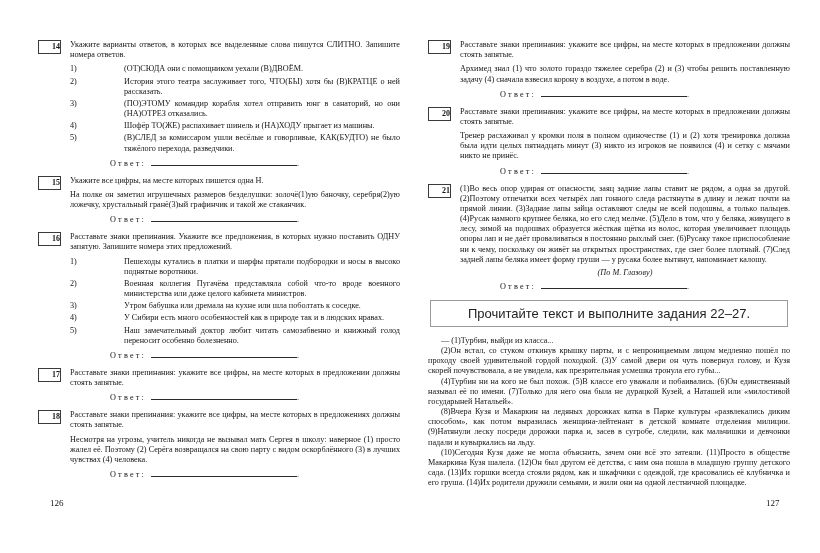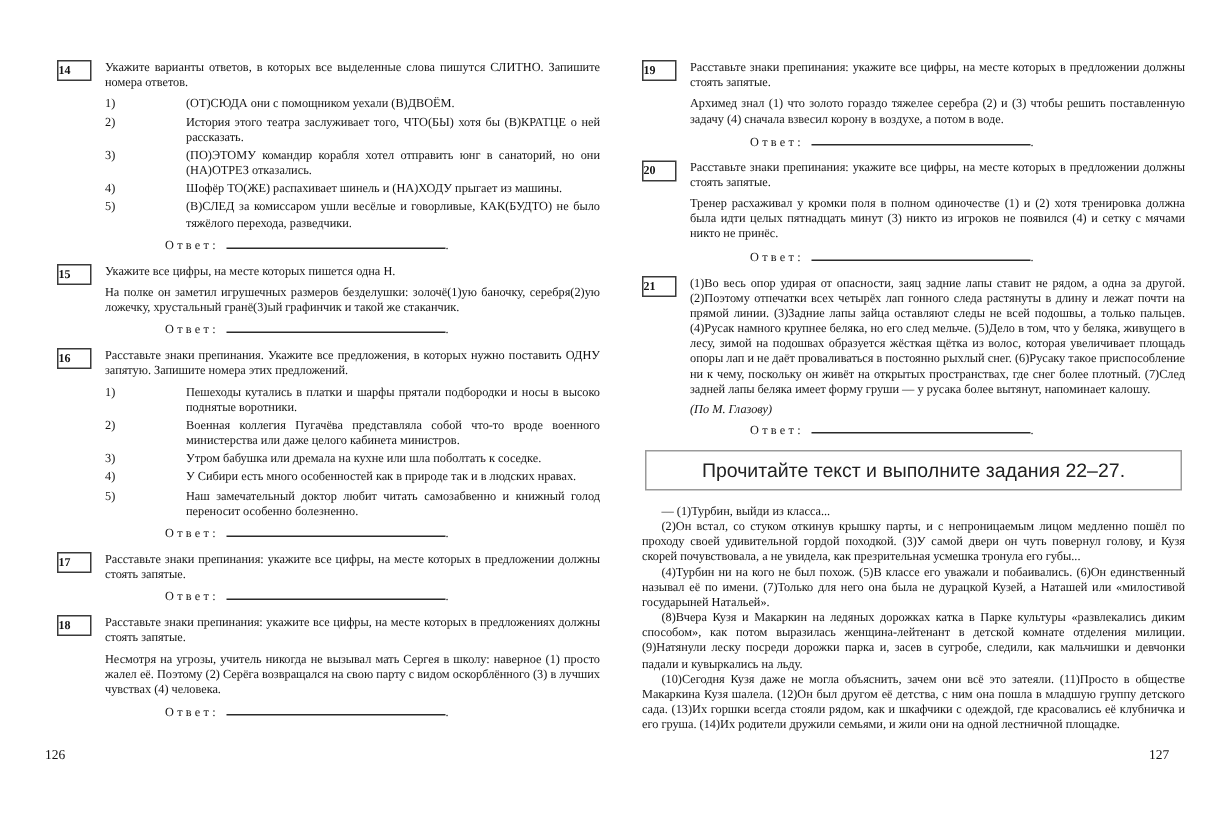--- a/index.html
+++ b/index.html
@@ -8,46 +8,46 @@
     font-family:"Liberation Serif","DejaVu Serif",serif;color:#141414;
     -webkit-font-smoothing:antialiased;
   }
   .page{position:absolute;top:40px;width:362px;}
   #page-left{left:38px;}
   #page-right{left:428px;}
 
   .task{display:flex;align-items:flex-start;margin-bottom:8px;}
   .numcol{flex:0 0 22px;margin-right:9px;}
   .numbox{
-    border:1px solid #3a3a3a;width:21px;height:12px;text-align:left;
+    border:1px solid #3a3a3a;width:21px;height:12px;text-align:right;
     font-weight:bold;font-size:8px;line-height:12px;background:#fff;
   }
   .tbody{flex:1;min-width:0;}
 
   p{margin:0;}
   .intro{font-size:8.2px;line-height:1.24;text-align:justify;margin-bottom:4px;}
   .bodyp{font-size:8.2px;line-height:1.24;text-align:justify;margin-bottom:3px;}
   .b{font-weight:normal;}
   .opt{display:flex;font-size:8.2px;line-height:1.24;margin:2px 0;}
   .optnum{flex:0 0 14px;}
   .opttext{flex:1;text-align:justify;padding-left:40px;}
   .answer{font-size:8.2px;margin-top:4px;white-space:nowrap;}
   .ans-label{letter-spacing:2.2px;padding-left:40px;}
   .ans-line{display:inline-block;width:146px;border-bottom:0.9px solid #2a2a2a;height:7px;margin-left:5px;}
-  .attrib{text-align:left;font-style:italic;font-size:8.2px;margin:2px 0 3px;}
+  .attrib{text-align:center;font-style:italic;font-size:8.2px;margin:2px 0 3px;}
 
   .notice{
     border:1px solid #9a9a9a;text-align:center;margin:9px 2px 9px 2px;padding:5px 0 5px 0;
     font-family:"Liberation Sans","DejaVu Sans",sans-serif;font-size:13px;color:#222;
   }
   .passage{font-size:8.2px;line-height:1.24;text-align:justify;}
   .passage p{text-indent:13px;margin:0;}
 
   .page-num{position:absolute;font-size:9px;color:#141414;}
-  #pn-left{left:30px;top:498px;}
+  #pn-left{left:50px;top:498px;}
   #pn-right{left:766px;top:498px;}
 </style>
 </head>
 <body>
 
 <div>
   <div class="page" id="page-left">
     <div>
         <div class="task">
           <div class="numcol">

